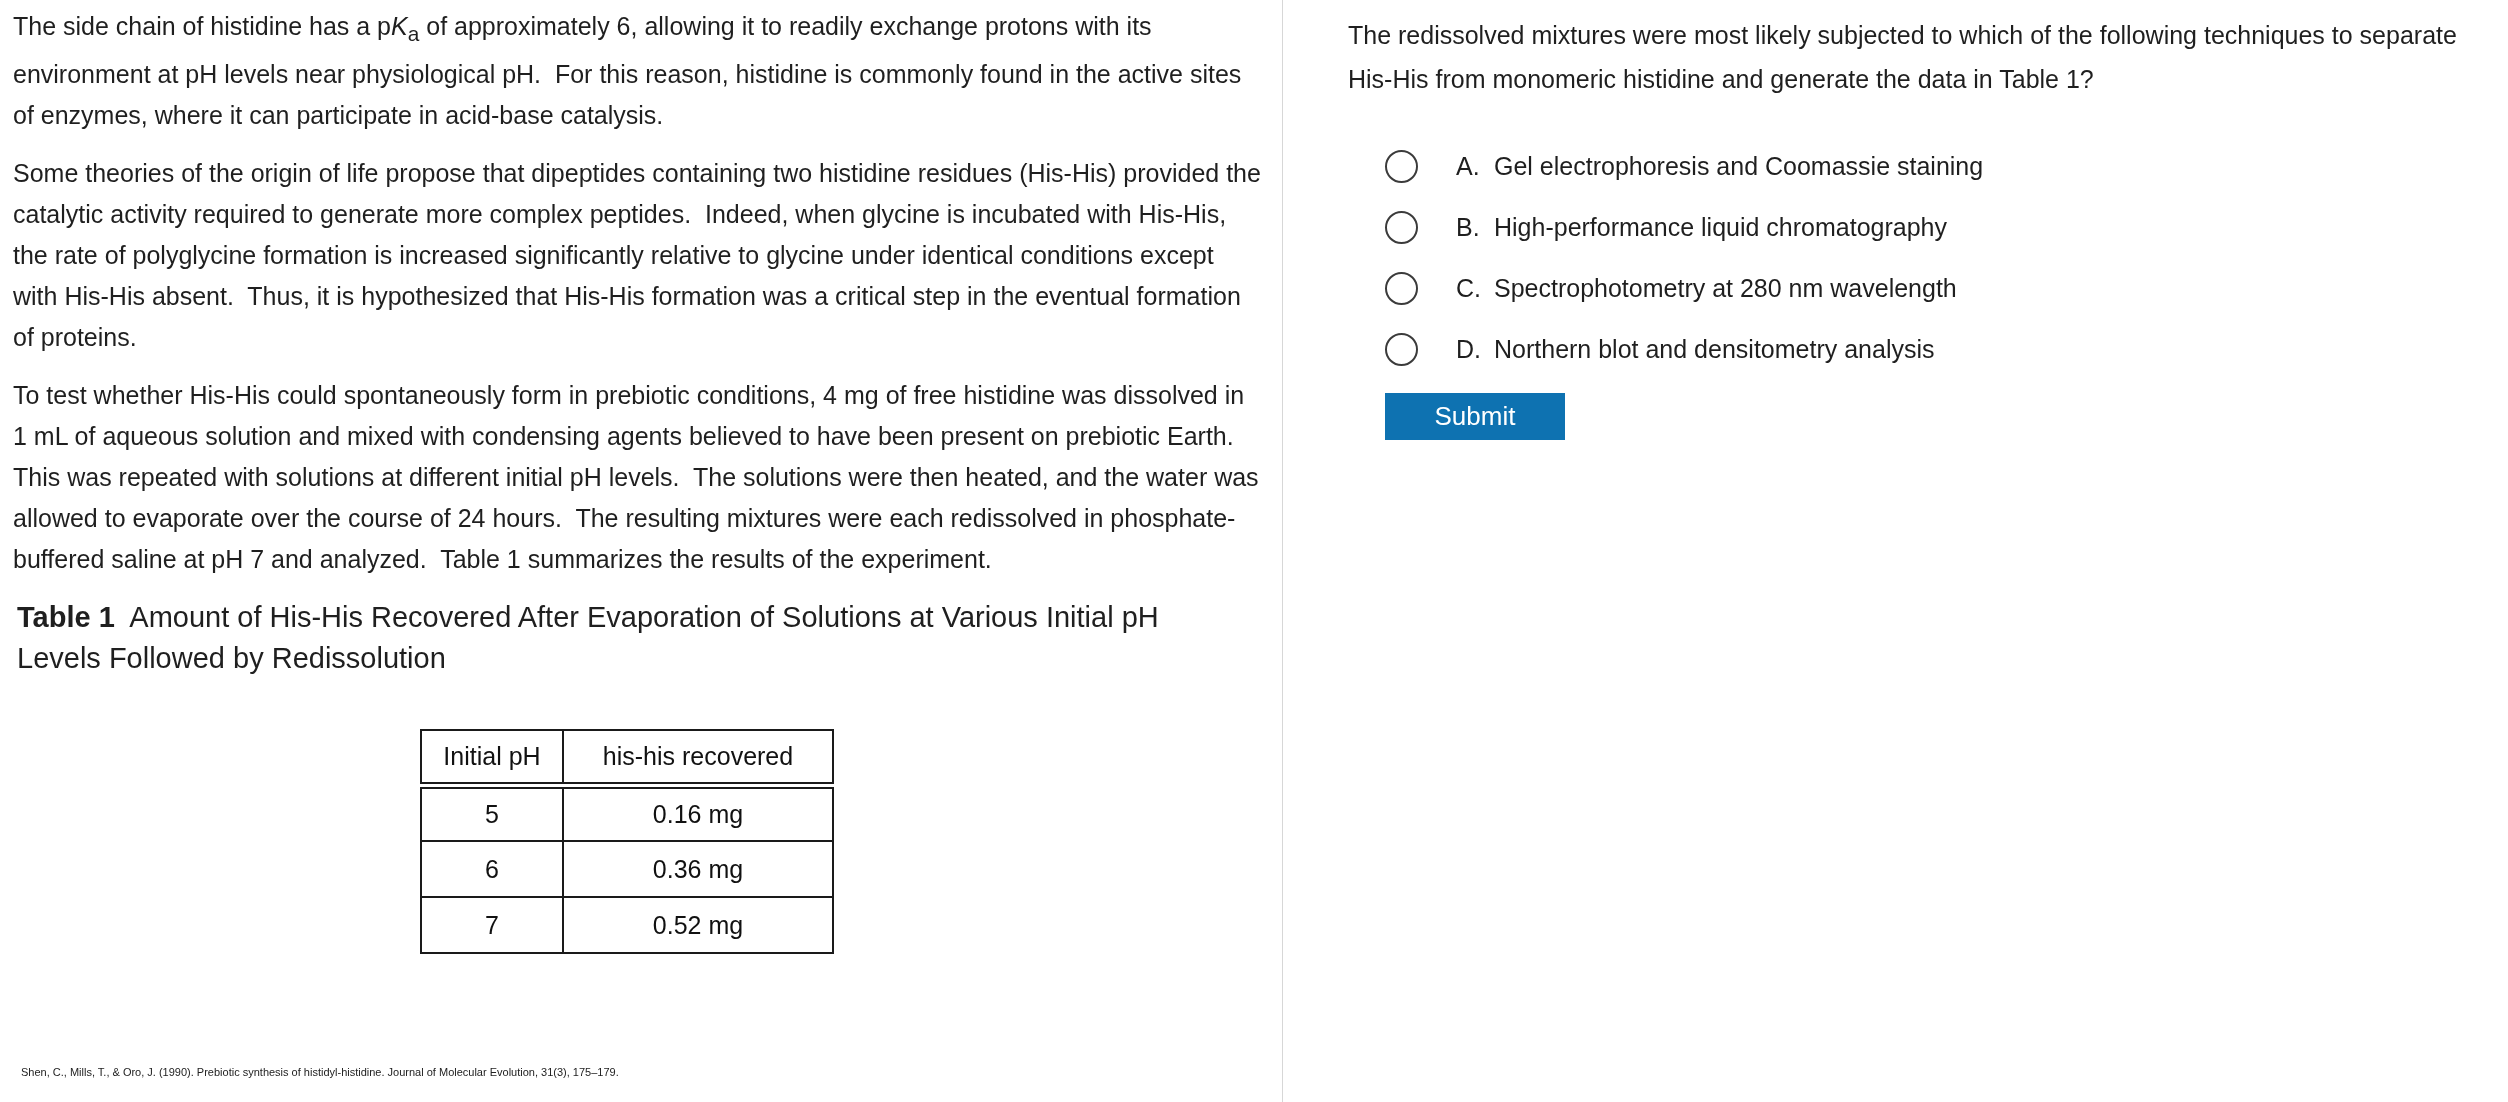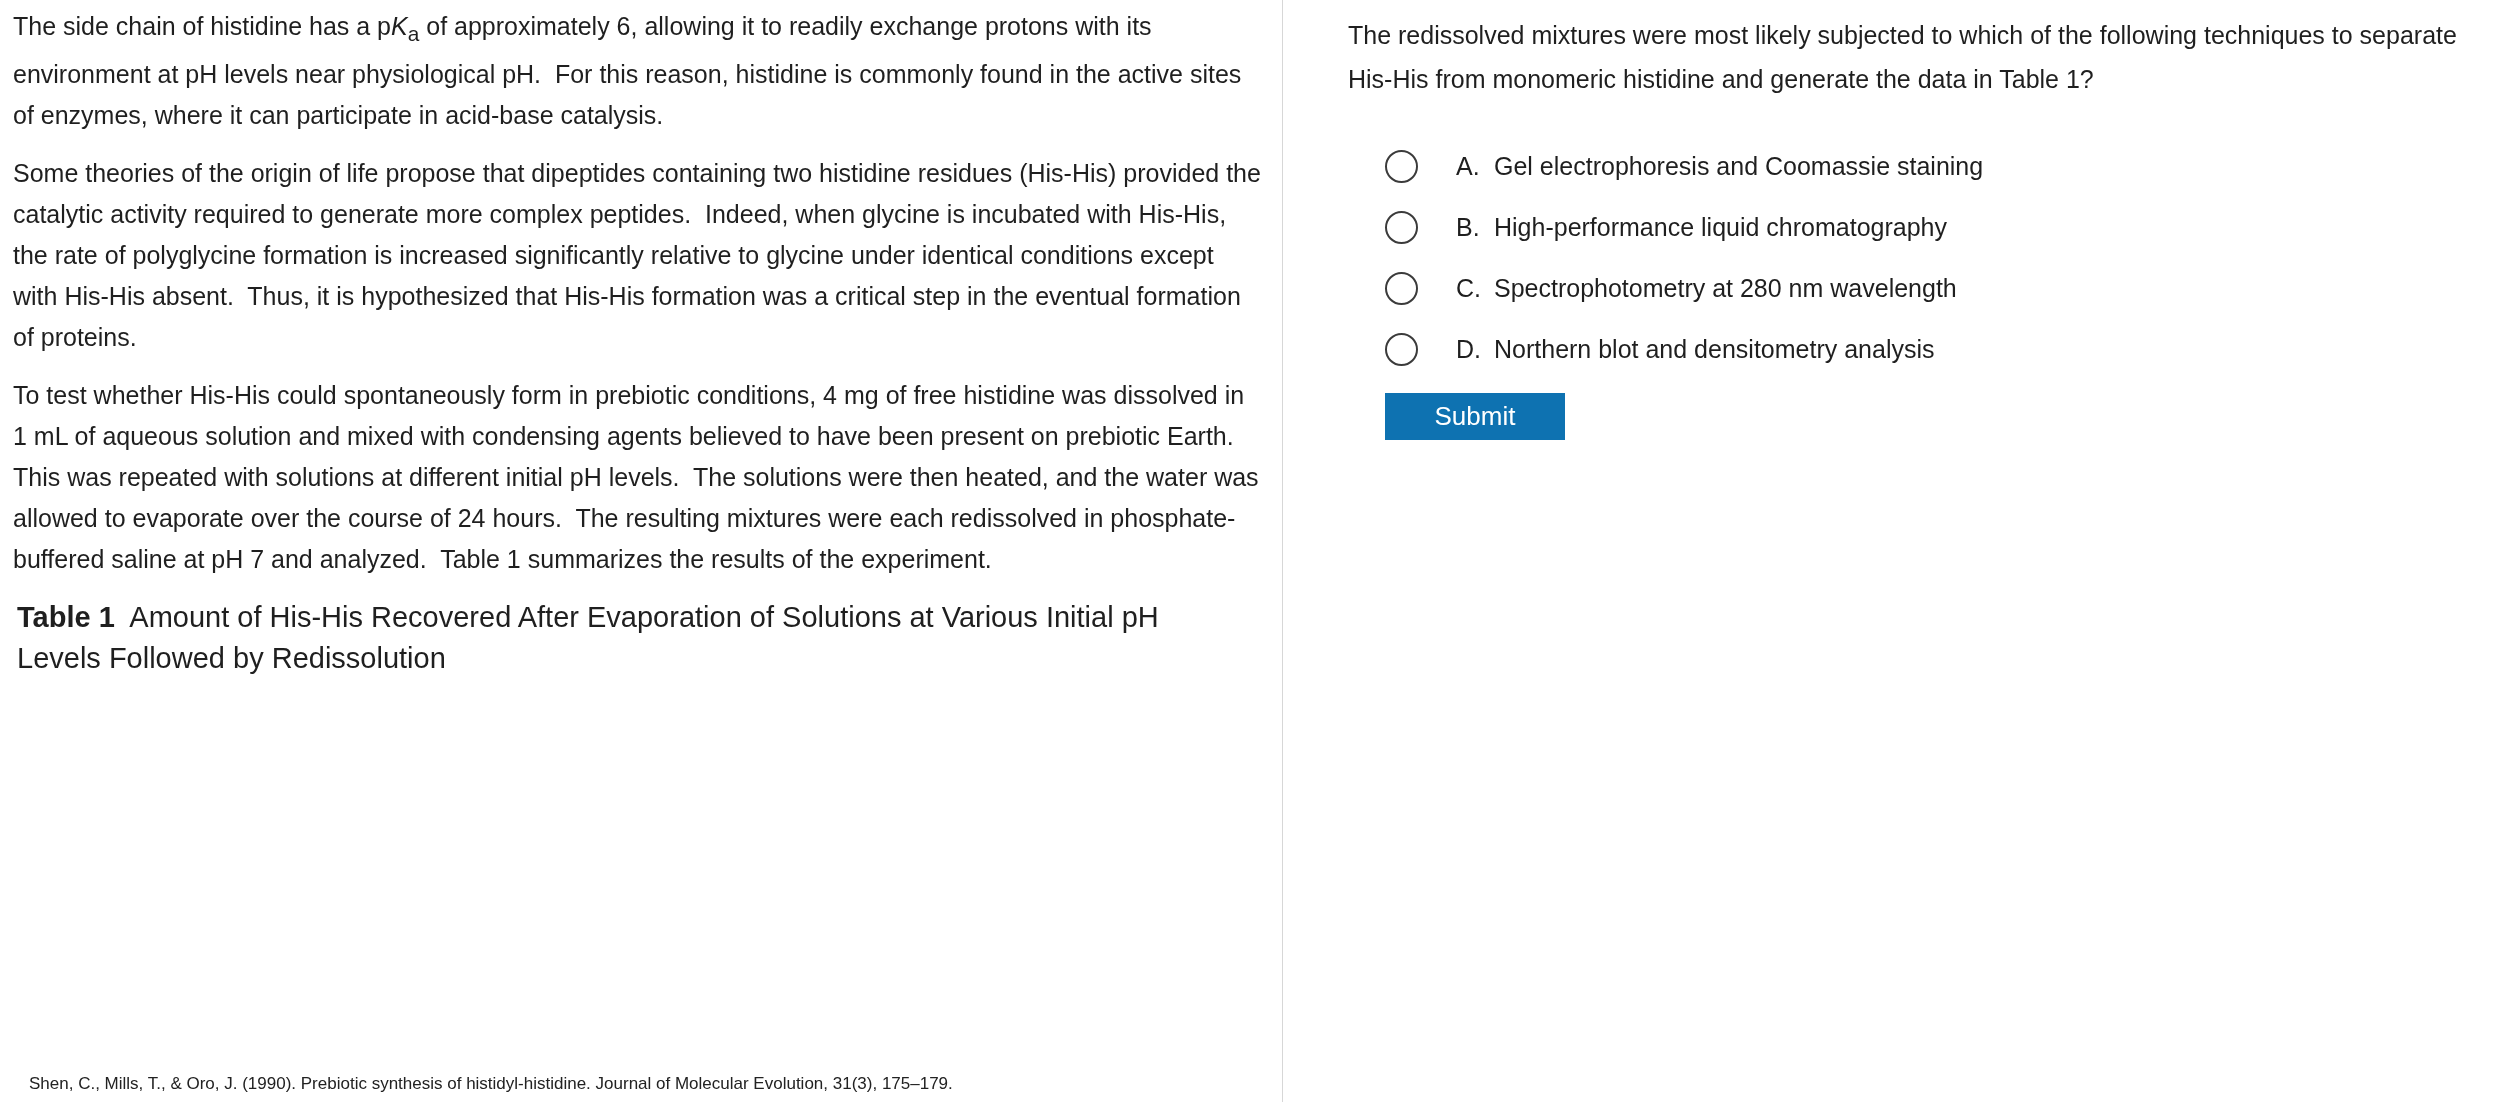--- a/index.html
+++ b/index.html
@@ -52,22 +52,22 @@
     height: 55px;
     border-bottom: 7px double #1a1a1a;
   }
   .data-table th.col-ph, .data-table td.col-ph { width: 142px; }
   .data-table th.col-rec, .data-table td.col-rec { width: 270px; }
   .data-table td { height: 56px; }
 
   .citation {
     position: absolute;
     left: 0; top: 1058px;
-    font-size: 17px;
-    margin: 16px;
+    font-size: 11px;
+    margin: 8px;
     white-space: nowrap;
     color: #222;
   }
 
   
   .panel-divider {
     position: absolute;
     left: 1282px; top: 0;
     width: 1px; height: 1102px;
     background: #d7d7d7;
@@ -133,20 +133,42 @@
   <section class="passage-panel">
 
     <p class="body-text"><span>The side chain of histidine has a p</span><i>K</i><sub>a</sub><span> of approximately 6, allowing it to readily exchange protons with its environment at pH levels near physiological pH.  For this reason, histidine is commonly found in the active sites of enzymes, where it can participate in acid-base catalysis.</span></p>
 
     <p class="body-text">Some theories of the origin of life propose that dipeptides containing two histidine residues (His-His) provided the catalytic activity required to generate more complex peptides.  Indeed, when glycine is incubated with His-His, the rate of polyglycine formation is increased significantly relative to glycine under identical conditions except with His-His absent.  Thus, it is hypothesized that His-His formation was a critical step in the eventual formation of proteins.</p>
 
     <p class="body-text">To test whether His-His could spontaneously form in prebiotic conditions, 4 mg of free histidine was dissolved in 1 mL of aqueous solution and mixed with condensing agents believed to have been present on prebiotic Earth.  This was repeated with solutions at different initial pH levels.  The solutions were then heated, and the water was allowed to evaporate over the course of 24 hours.  The resulting mixtures were each redissolved in phosphate-buffered saline at pH 7 and analyzed.  Table 1 summarizes the results of the experiment.</p>
 
     <p class="table-caption"><b>Table 1</b><span>  Amount of His-His Recovered After Evaporation of Solutions at Various Initial pH Levels Followed by Redissolution</span></p>
 
+    <table class="data-table">
+      <thead>
+        <tr>
+          <th class="col-ph">Initial pH</th>
+          <th class="col-rec">his-his recovered</th>
+        </tr>
+      </thead>
+      <tbody>
+        <tr>
+          <td class="col-ph">5</td>
+          <td class="col-rec">0.16 mg</td>
+        </tr>
+        <tr>
+          <td class="col-ph">6</td>
+          <td class="col-rec">0.36 mg</td>
+        </tr>
+        <tr>
+          <td class="col-ph">7</td>
+          <td class="col-rec">0.52 mg</td>
+        </tr>
+      </tbody>
+    </table>
 
     <p class="citation">Shen, C., Mills, T., &amp; Oro, J. (1990). Prebiotic synthesis of histidyl-histidine. Journal of Molecular Evolution, 31(3), 175–179.</p>
 
   </section>
 
   <div class="panel-divider"></div>
 
   <section class="question-panel">
 
     <p class="question-text">The redissolved mixtures were most likely subjected to which of the following techniques to separate His-His from monomeric histidine and generate the data in Table 1?</p>

